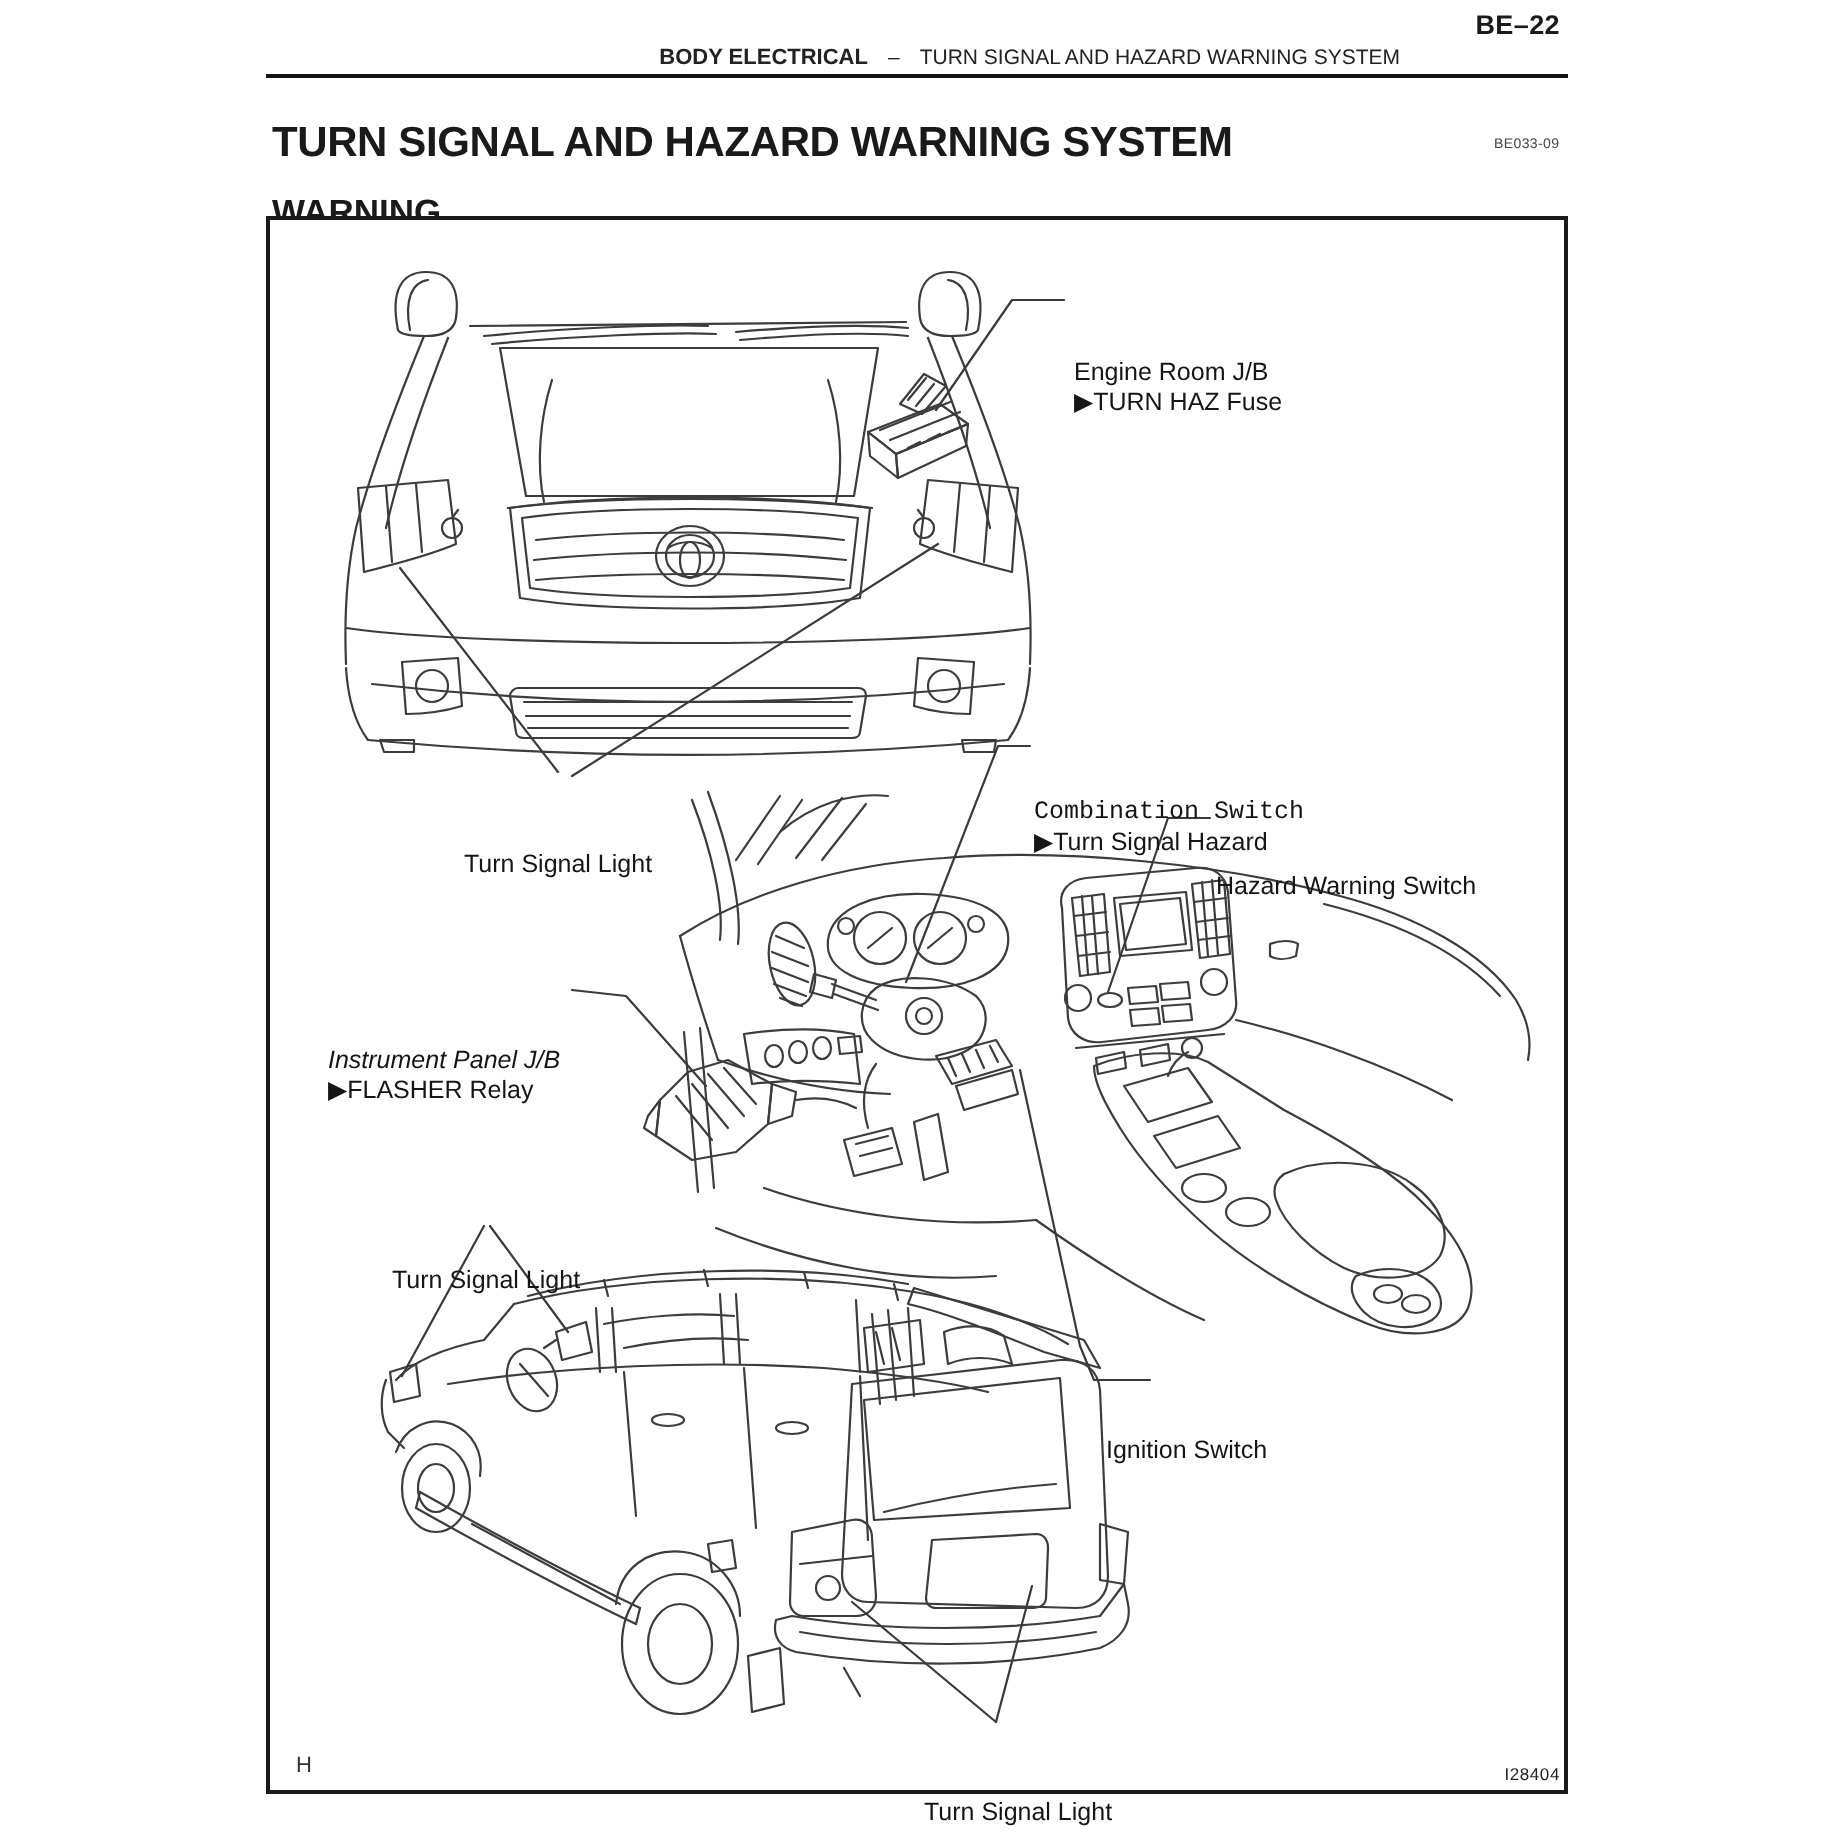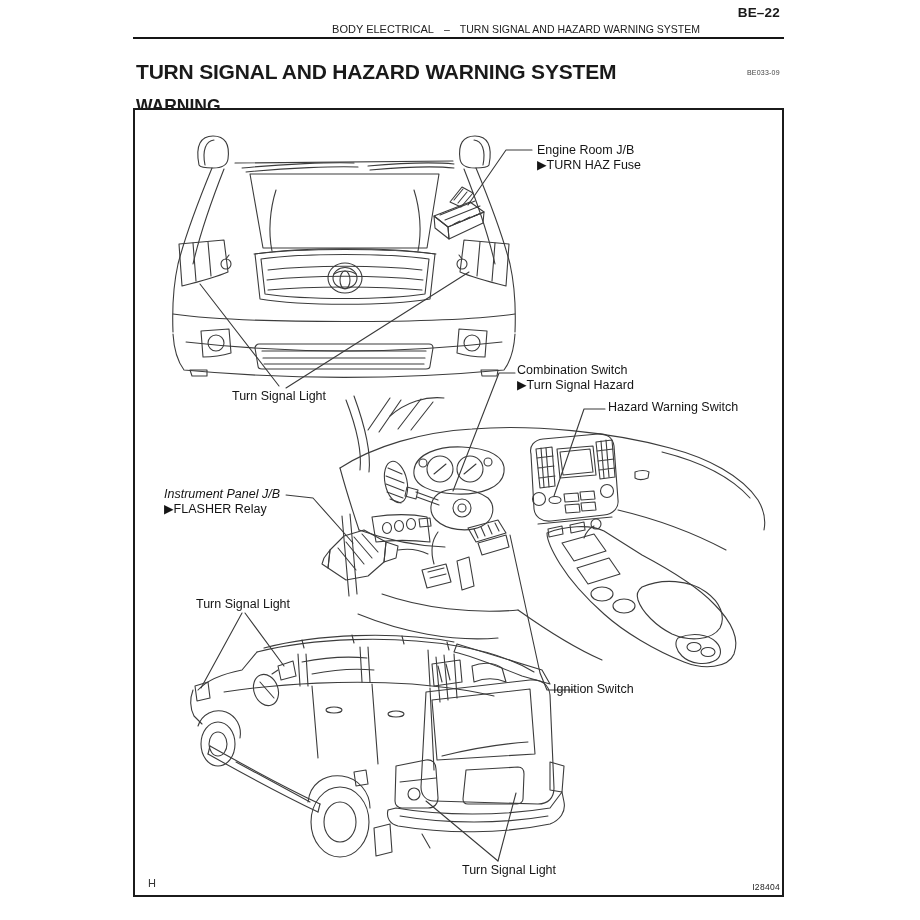--- a/index.html
+++ b/index.html
@@ -2,33 +2,33 @@
 <html><head>
 <meta charset="utf-8">
 <style>
   html,body{margin:0;padding:0;background:#ffffff;}
   body{
     width:920px;height:920px;position:relative;overflow:hidden;
     font-family:"Liberation Sans", sans-serif;color:#1a1a1a;
   }
   .page-number{position:absolute;top:5px;right:140px;font-size:13.5px;font-weight:bold;letter-spacing:.2px;}
   .running-header{position:absolute;top:23px;right:220px;font-size:10.5px;white-space:nowrap;color:#222;}
-  .running-header .sec{font-weight:normal;font-size:11px;margin-top:23px;}
+  .running-header .sec{font-weight:bold;font-size:11px;margin-top:23px;}
   .running-header .dash{padding:0 10px;}
   .header-rule{position:absolute;left:133px;top:37px;width:651px;height:2px;background:#151515;}
   .doc-title{position:absolute;left:136px;top:46px;font-size:21px;font-weight:bold;letter-spacing:-0.2px;white-space:nowrap;}
   .doc-subtitle{position:absolute;left:136px;top:81px;font-size:17.5px;font-weight:bold;}
   .doc-code{position:absolute;left:747px;top:69px;font-size:7px;color:#444;letter-spacing:.2px;}
   .figure{
     position:absolute;left:133px;top:108px;width:647px;height:785px;
     border:2px solid #1b1b1b;background:#fff;
   }
   .figure svg{position:absolute;left:0;top:0;width:100%;height:100%;}
   .callout{
-    position:absolute;font-size:12.5px;line-height:15px;color:#151515;white-space:nowrap;
+    position:absolute;font-size:12.5px;line-height:15px;color:#151515;white-space:nowrap;margin-top:36px;
   }
   .fig-footer-mark{position:absolute;left:13px;bottom:6px;font-size:11px;color:#333;}
   .fig-id{position:absolute;right:2px;bottom:3px;font-size:8.5px;color:#222;letter-spacing:.3px;}
 </style>
 </head>
 <body>
 
 <div class="page-number">BE–22</div>
 
 <div class="running-header">
@@ -288,21 +288,21 @@
   <div class="callout" style="left:402px;top:33px;">
     <span class="l1" style="display:block;">Engine Room J/B</span>
     <span class="l2" style="display:block;">▶TURN HAZ Fuse</span>
   </div>
 
   <div class="callout" style="left:97px;top:279px;">
     <span>Turn Signal Light</span>
   </div>
 
   <div class="callout" style="left:382px;top:253px;">
-    <span class="l1" style="display:block;">Combination Switch</span>
+    <span class="l1" style="display:block;font-family:Liberation Mono, monospace;">Combination Switch</span>
     <span class="l2" style="display:block;">▶Turn Signal Hazard</span>
   </div>
 
   <div class="callout" style="left:473px;top:290px;">
     <span>Hazard Warning Switch</span>
   </div>
 
   <div class="callout" style="left:29px;top:377px;">
     <span class="l1" style="display:block;font-style:italic;">Instrument Panel J/B</span>
     <span class="l2" style="display:block;">▶FLASHER Relay</span>

